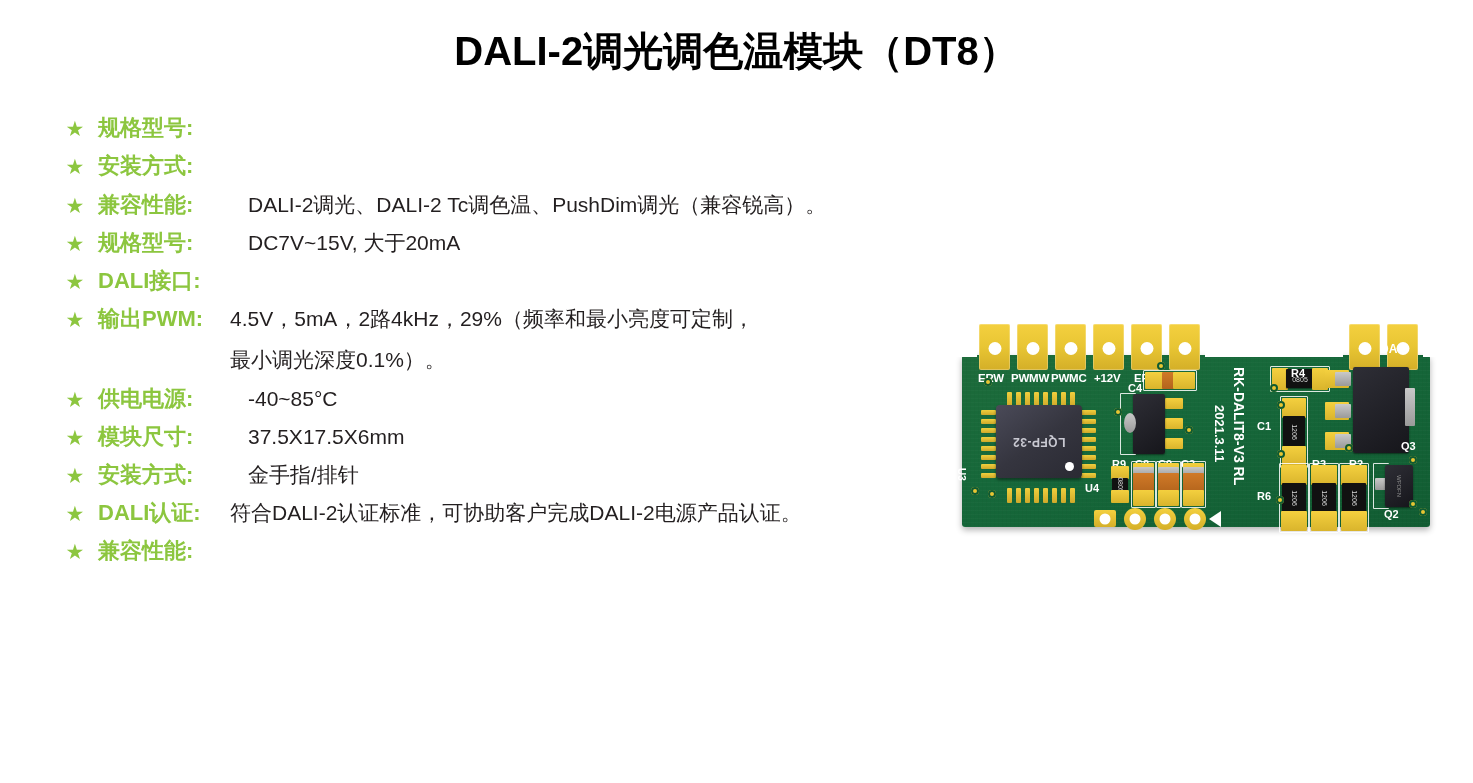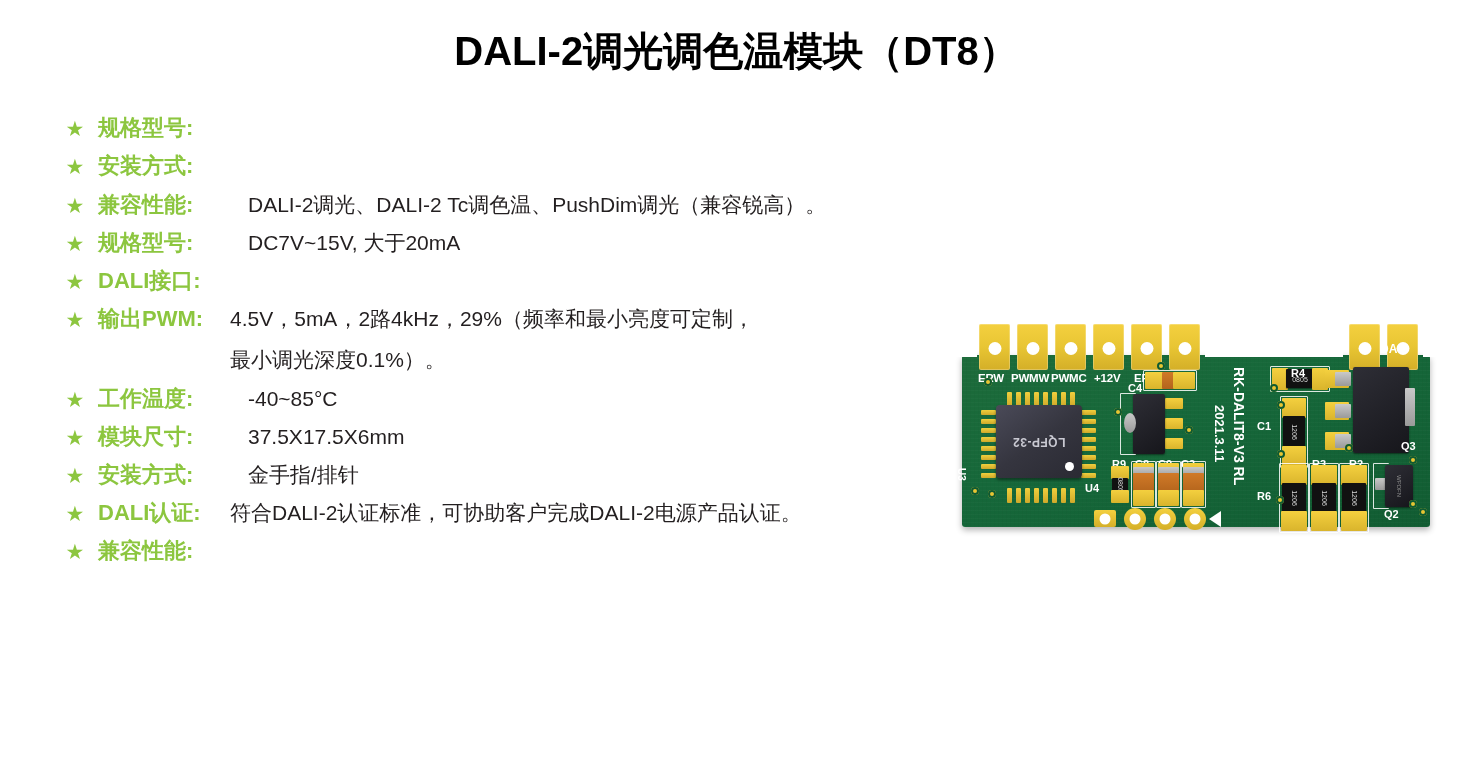--- a/index.html
+++ b/index.html
@@ -303,21 +303,21 @@
       <span class="star">★</span>
       <span class="spec-label wide">输出PWM:</span>
       <span class="spec-value">
         <span>4.5V，5mA，2路4kHz，29%（频率和最小亮度可定制，</span>
         <span class="line2">最小调光深度0.1%）。</span>
       </span>
     </div>
 
     <div class="spec-row">
       <span class="star">★</span>
-      <span class="spec-label">工作温度:</span>
+      <span class="spec-label">供电电源:</span>
       <span class="spec-value">-40~85°C</span>
     </div>
 
     <div class="spec-row">
       <span class="star">★</span>
       <span class="spec-label">模块尺寸:</span>
       <span class="spec-value">37.5X17.5X6mm</span>
     </div>
 
     <div class="spec-row">

